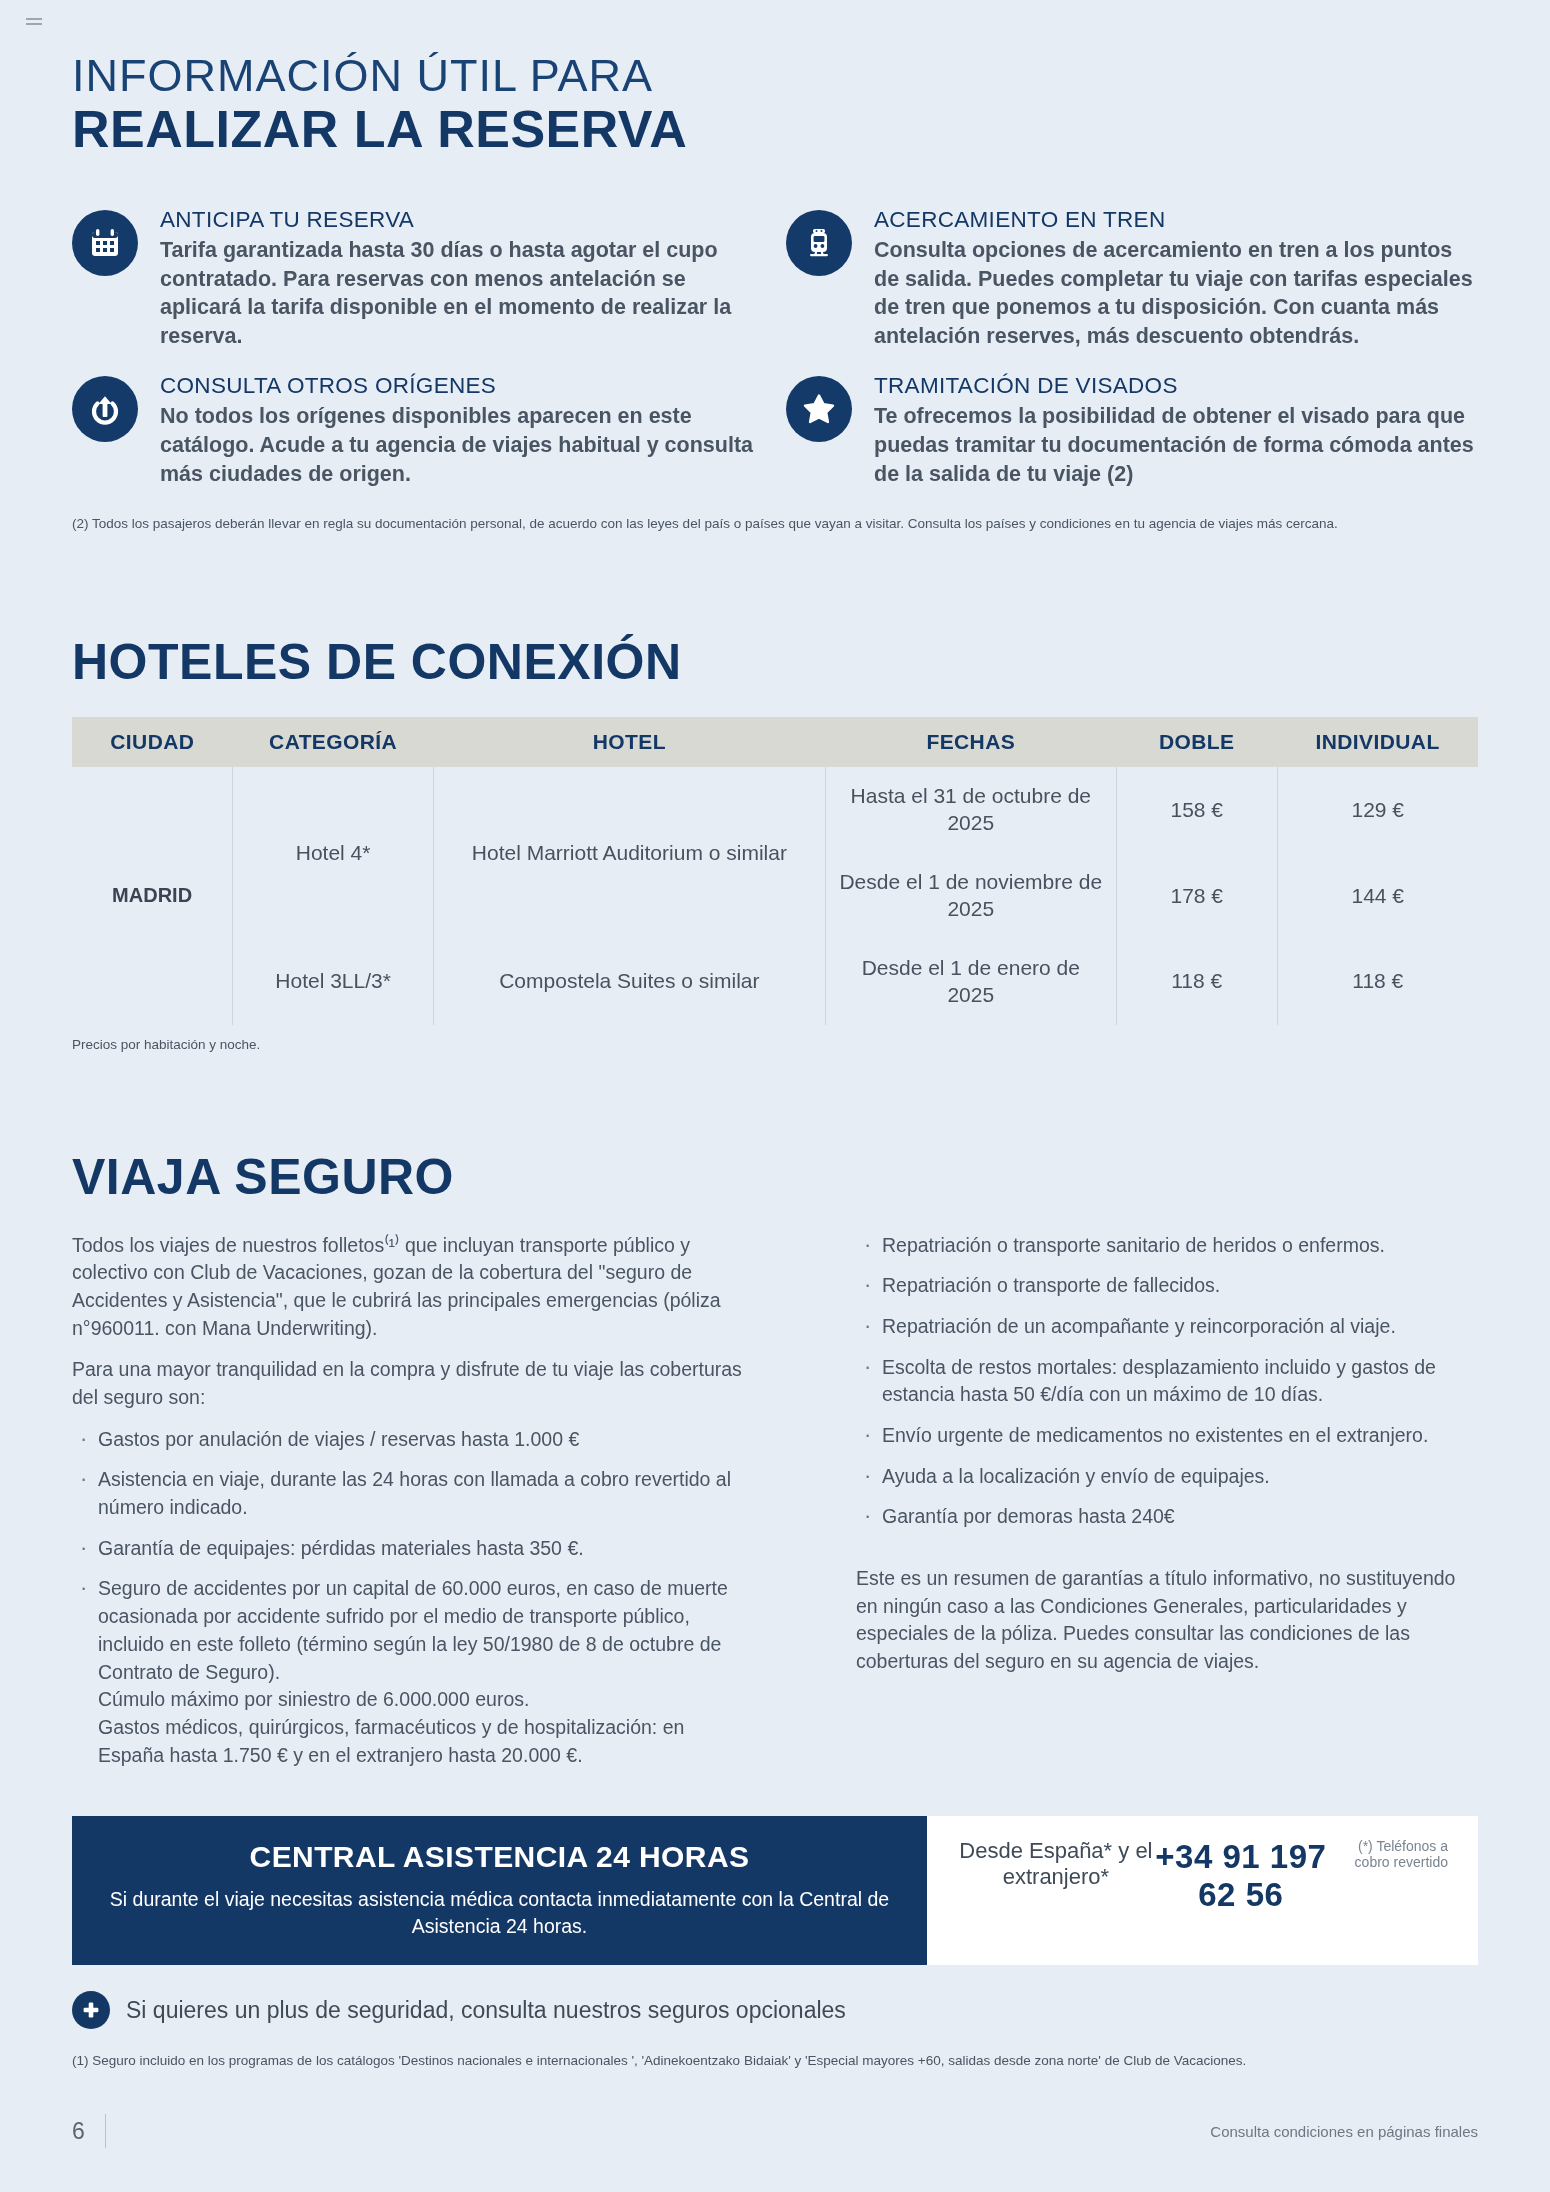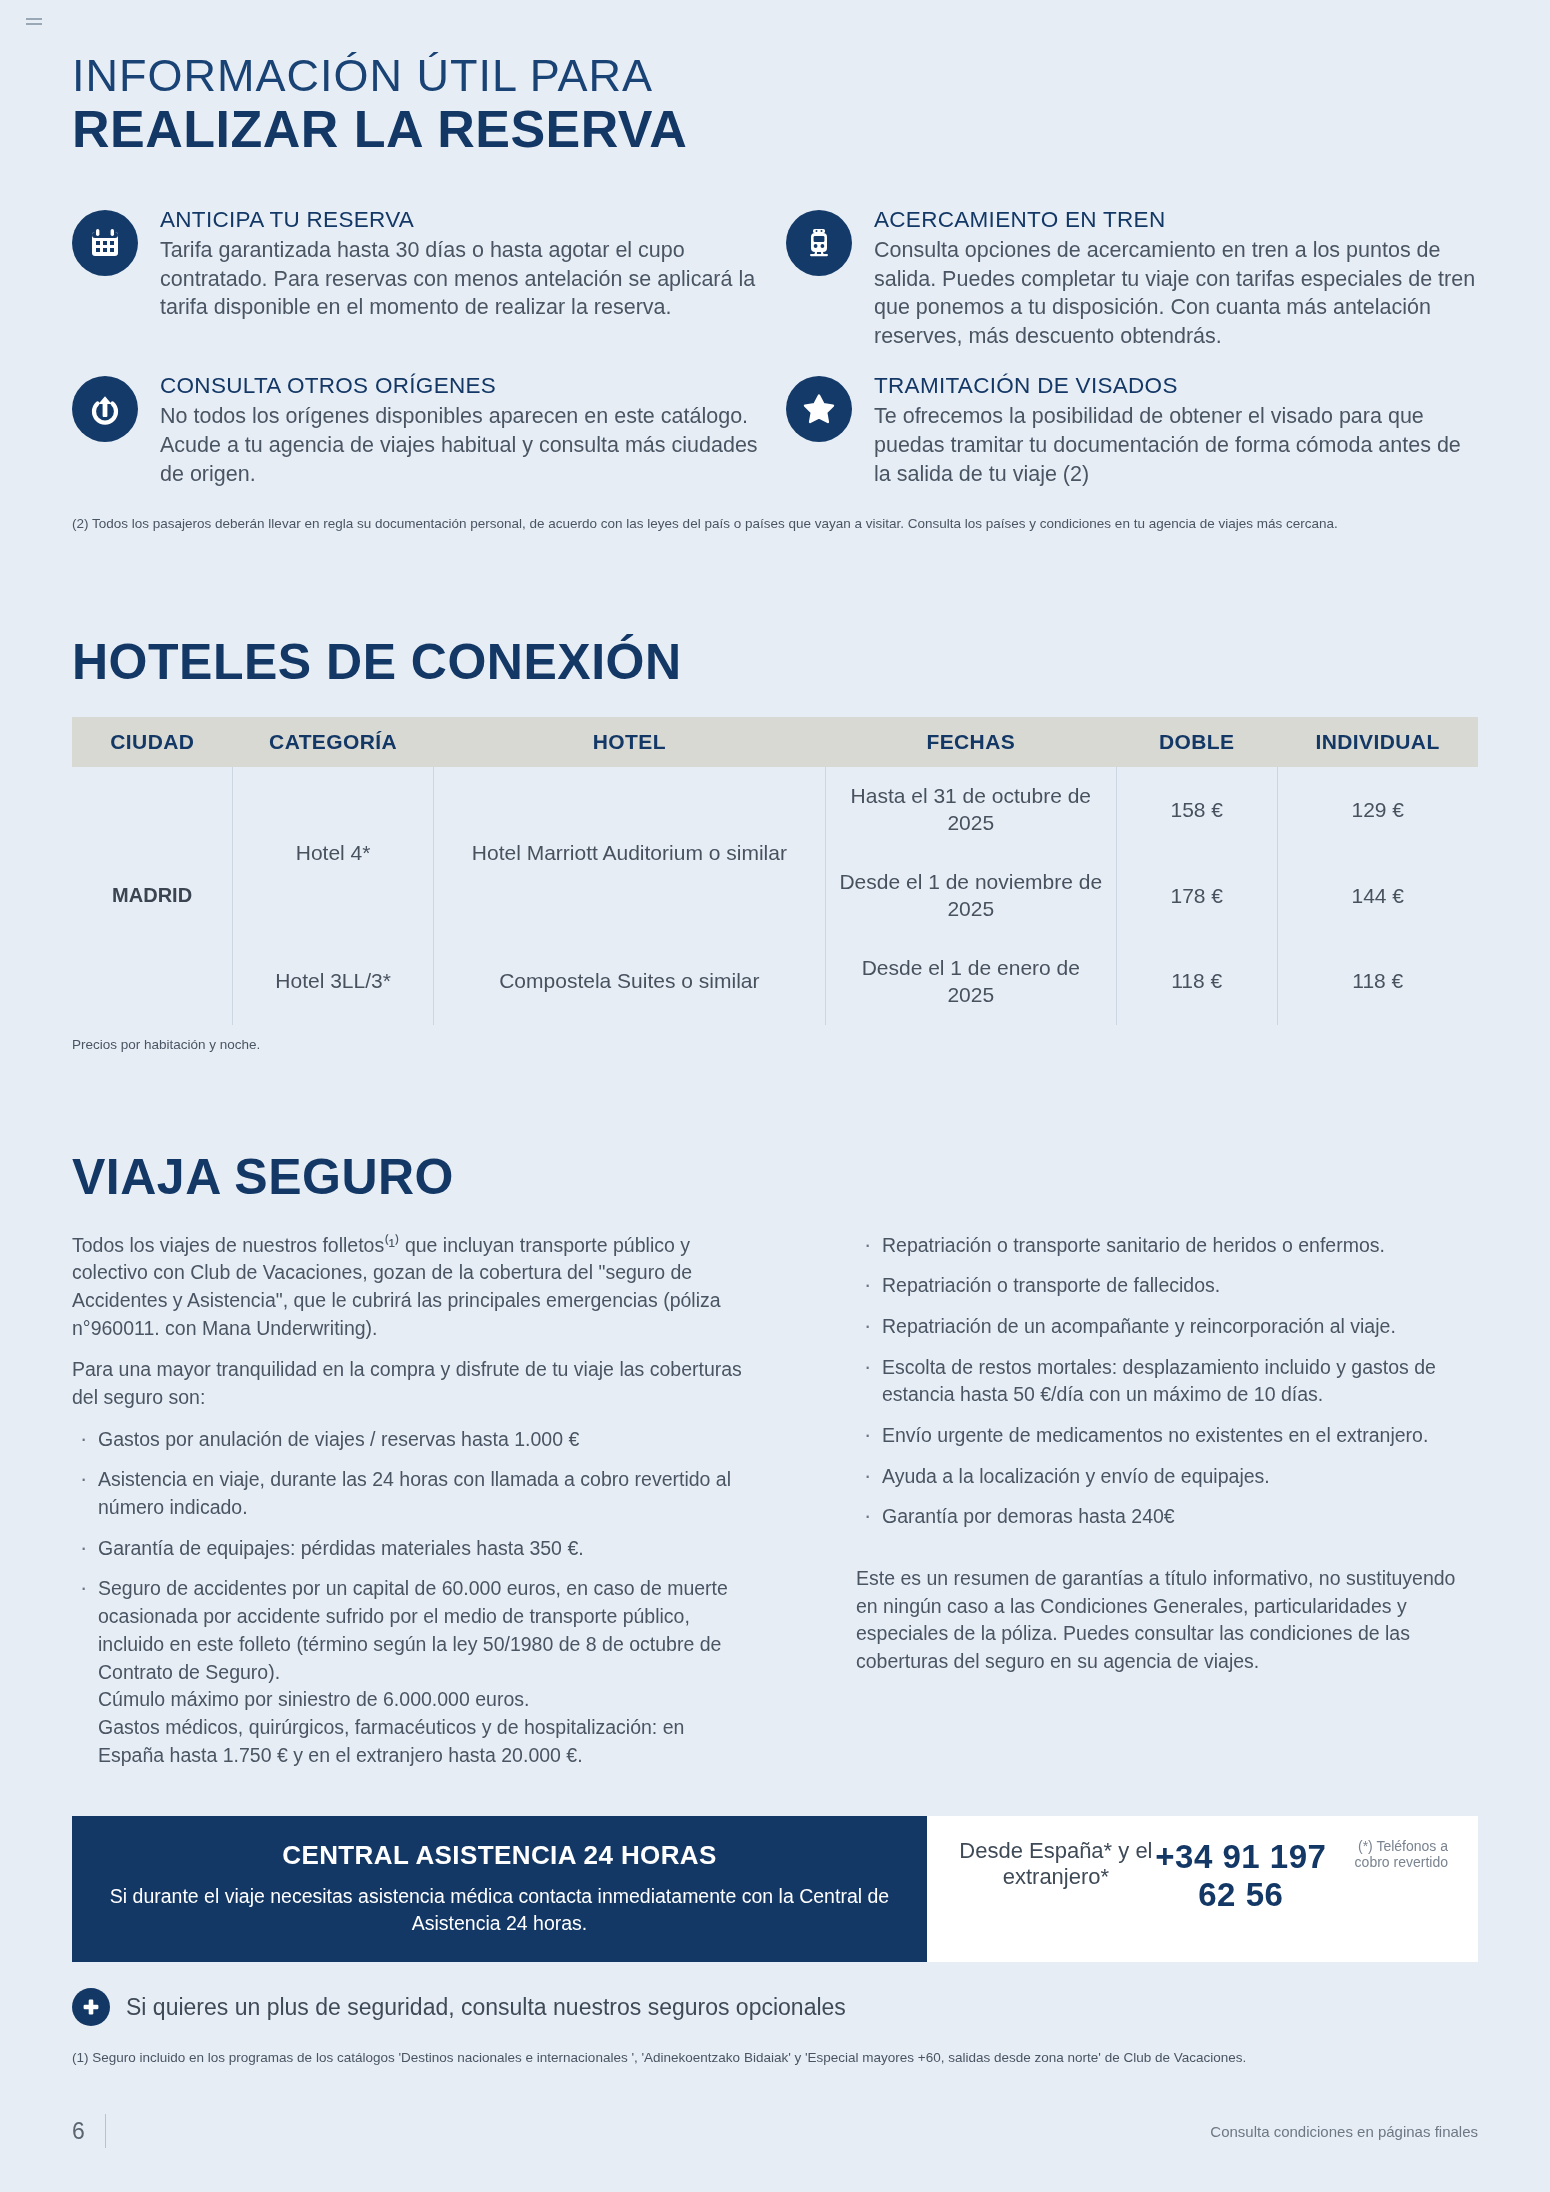--- a/index.html
+++ b/index.html
@@ -49,21 +49,21 @@
     margin-top: 4px;
   }
   .ficon svg { display: block; }
   .ftext { flex: 1 1 auto; }
   .ftitle {
     font-size: 22.5px; font-weight: 400; color: #143866;
     letter-spacing: 0.3px; margin: 0 0 2px 0; line-height: 1.25;
   }
   .fbody {
     font-size: 21.5px; line-height: 1.33; color: #4a5563;
-    font-weight: 400; margin: 0;
+    font-weight: 700; margin: 0;
   }
 
   
   .footnote {
     font-size: 13.5px; line-height: 1.42; color: #4a5563;
     margin-top: 26px; max-width: 1395px;
   }
 
   
   .h-section {
@@ -115,21 +115,21 @@
 
   
   .banner {
     display: flex; margin-top: 34px; width: 100%;
   }
   .banner-left {
     background: #143866; color: #ffffff; flex: 0 0 855px;
     padding: 24px 26px 26px 26px; text-align: center;
   }
   .banner-left .bt {
-    font-size: 26px; font-weight: 700; letter-spacing: 0.4px; margin-bottom: 12px;
+    font-size: 30px; font-weight: 700; letter-spacing: 0.4px; margin-bottom: 12px;
   }
   .banner-left .bb { font-size: 19.5px; line-height: 1.36; font-weight: 400; }
   .banner-right {
     background: #ffffff; flex: 1 1 auto; padding: 22px 30px 14px 30px;
     text-align: center; display: flex; justify-content: center;
   }
   .banner-right .br1 { font-size: 22px; color: #3f4a57; margin-bottom: 4px; }
   .banner-right .br2 {
     font-size: 33px; font-weight: 700; color: #143866; letter-spacing: 0.5px;
     margin-bottom: 10px;

